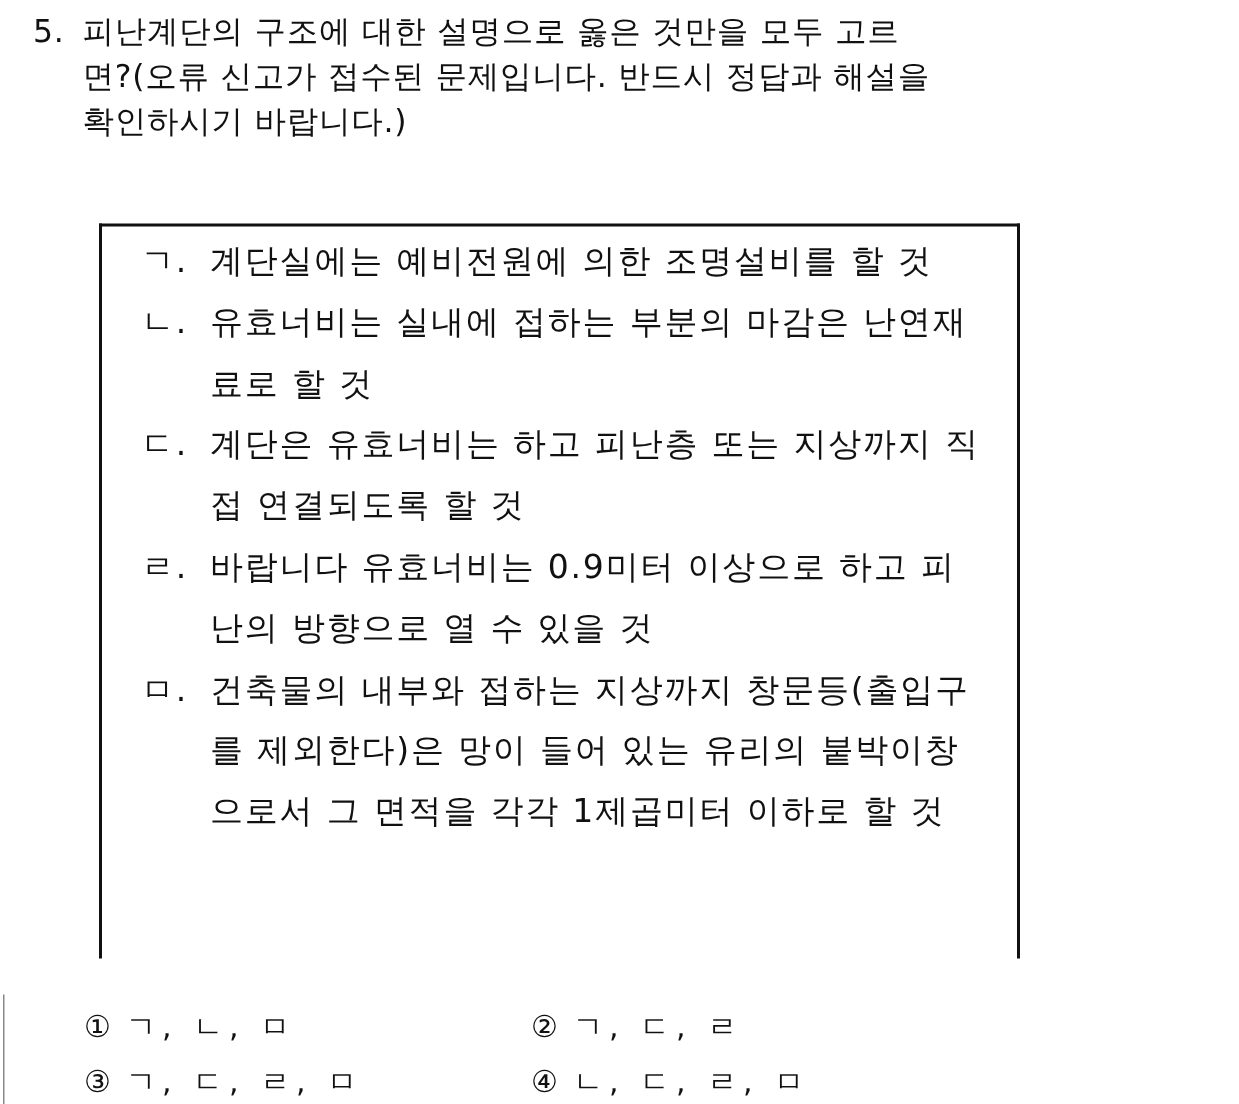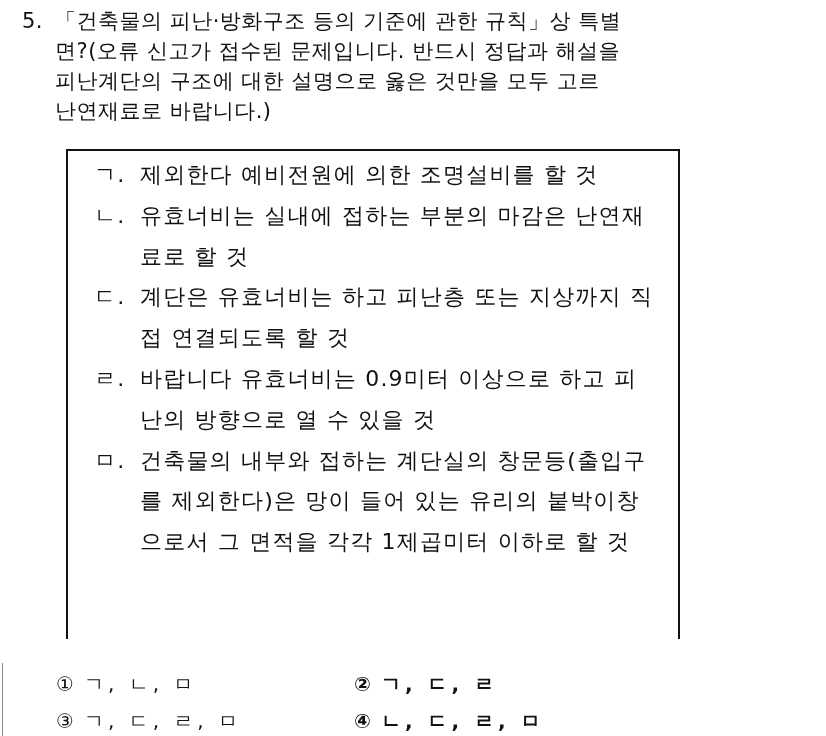--- a/index.html
+++ b/index.html
@@ -85,69 +85,68 @@
     .choice-row {
       position: relative;
       height: 37px;
       white-space: nowrap;
     }
     .choice {
       position: absolute;
       top: 0;
     }
     .choice.c1 { left: 0; }
-    .choice.c2 { left: 298px; font-weight: bold; }
+    .choice.c2 { left: 298px; }
     .choice .mark {
       display: inline-block;
       margin-right: 10px;
     }
     .choice .val {
       letter-spacing: 4px;
     }
   </style>
 </head>
 <body>
 
 <div class="question">
   <div class="q-line">
     <span class="q-num">5.</span>
-    <span>「건축물의 피난·방화구조 등의 기준에 관한 규칙」상 특별</span>
+  </div>
+  <div class="q-line">
+    <span>피난계단의 구조에 대한 설명으로 옳은 것만을 모두 고르</span>
   </div>
   <div class="q-line">
     <span>면?(오류 신고가 접수된 문제입니다. 반드시 정답과 해설을</span>
   </div>
   <div class="q-line">
-    <span>피난계단의 구조에 대한 설명으로 옳은 것만을 모두 고르</span>
-  </div>
-  <div class="q-line">
-    <span>난연재료로 바랍니다.)</span>
+    <span>확인하시기 바랍니다.)</span>
   </div>
 </div>
 
 <div class="box">
   <div class="box-items">
     <div class="box-item">
       <span class="lbl">ㄱ.</span>
-      <span class="txt">제외한다 예비전원에 의한 조명설비를 할 것</span>
+      <span class="txt">계단실에는 예비전원에 의한 조명설비를 할 것</span>
     </div>
     <div class="box-item">
       <span class="lbl">ㄴ.</span>
       <span class="txt">유효너비는 실내에 접하는 부분의 마감은 난연재료로 할 것</span>
     </div>
     <div class="box-item">
       <span class="lbl">ㄷ.</span>
       <span class="txt">계단은 유효너비는 하고 피난층 또는 지상까지 직접 연결되도록 할 것</span>
     </div>
     <div class="box-item">
       <span class="lbl">ㄹ.</span>
       <span class="txt">바랍니다 유효너비는 0.9미터 이상으로 하고 피난의 방향으로 열 수 있을 것</span>
     </div>
     <div class="box-item">
       <span class="lbl">ㅁ.</span>
-      <span class="txt">건축물의 내부와 접하는 계단실의 창문등(출입구를 제외한다)은 망이 들어 있는 유리의 붙박이창으로서 그 면적을 각각 1제곱미터 이하로 할 것</span>
+      <span class="txt">건축물의 내부와 접하는 지상까지 창문등(출입구를 제외한다)은 망이 들어 있는 유리의 붙박이창으로서 그 면적을 각각 1제곱미터 이하로 할 것</span>
     </div>
   </div>
 </div>
 
 <div class="left-rule"></div>
 
 <div class="choices">
   <div class="choice-row">
     <div class="choice c1">
       <span class="mark">①</span><span class="val">ㄱ, ㄴ, ㅁ</span>

